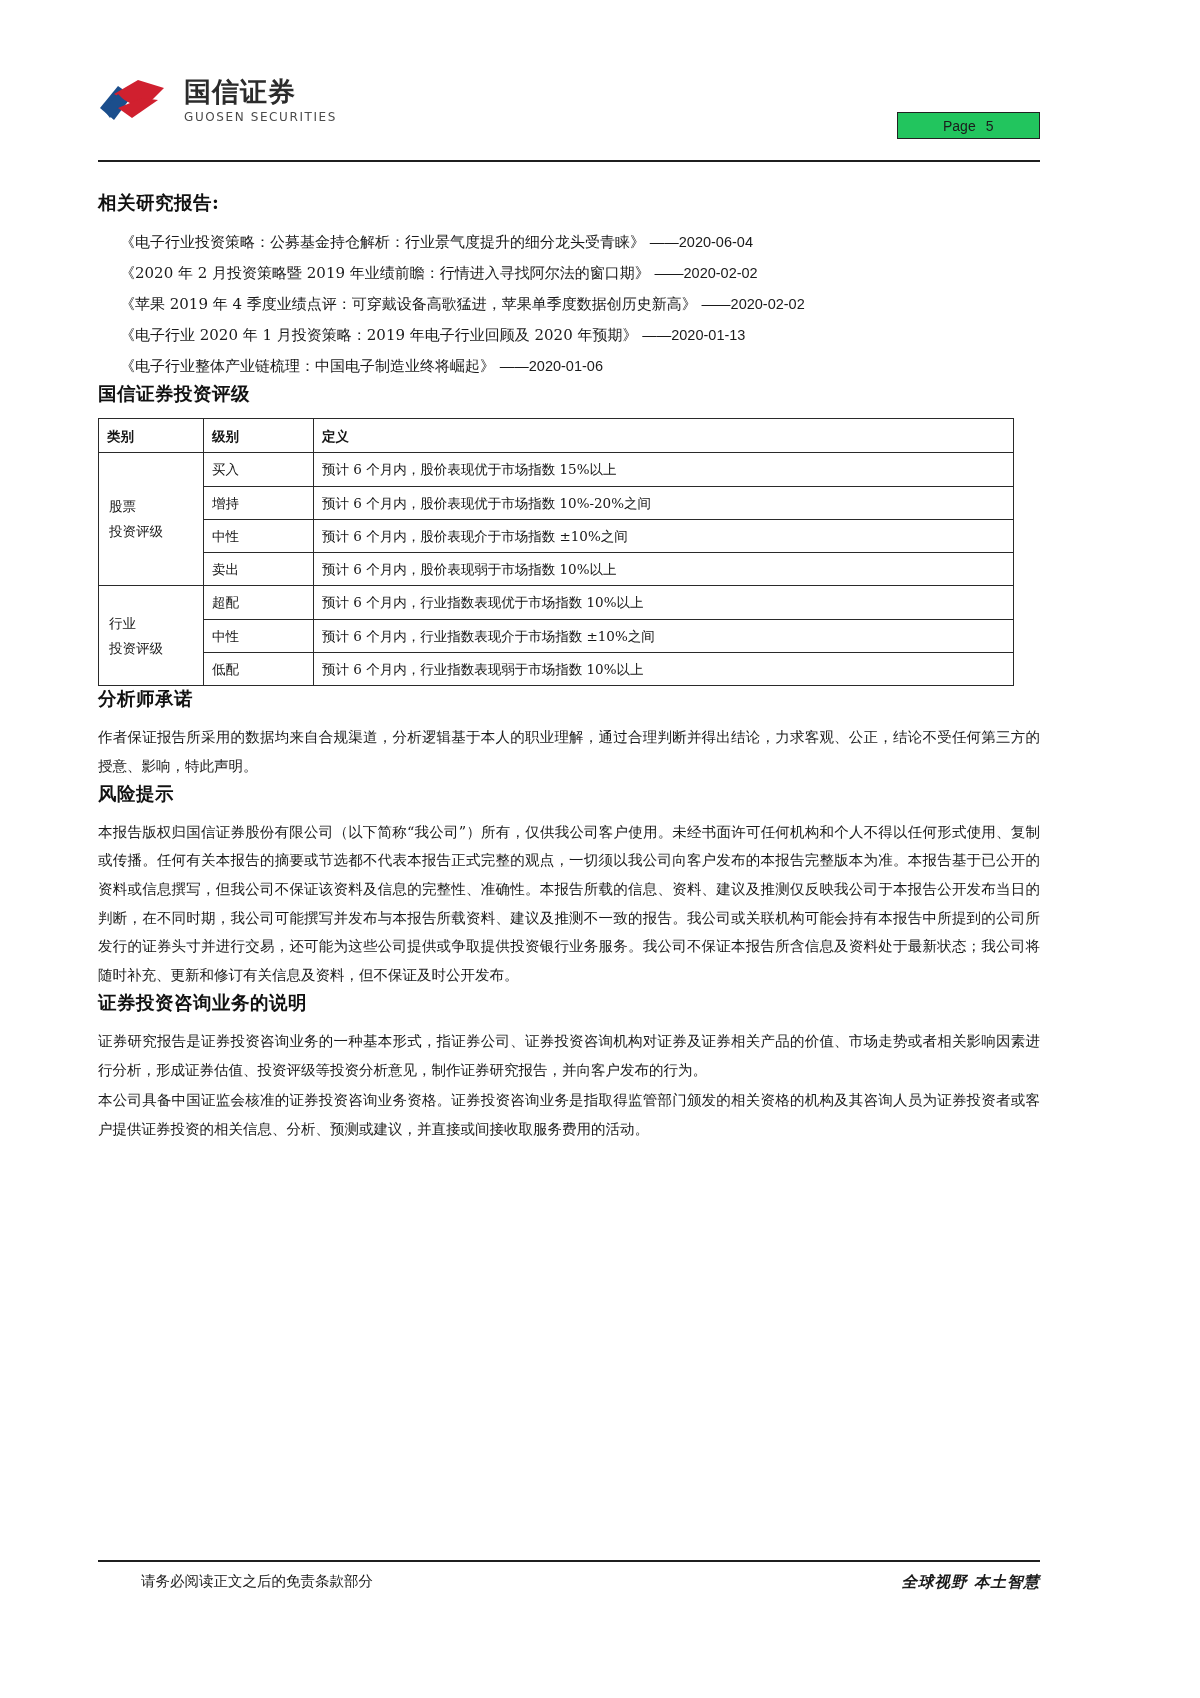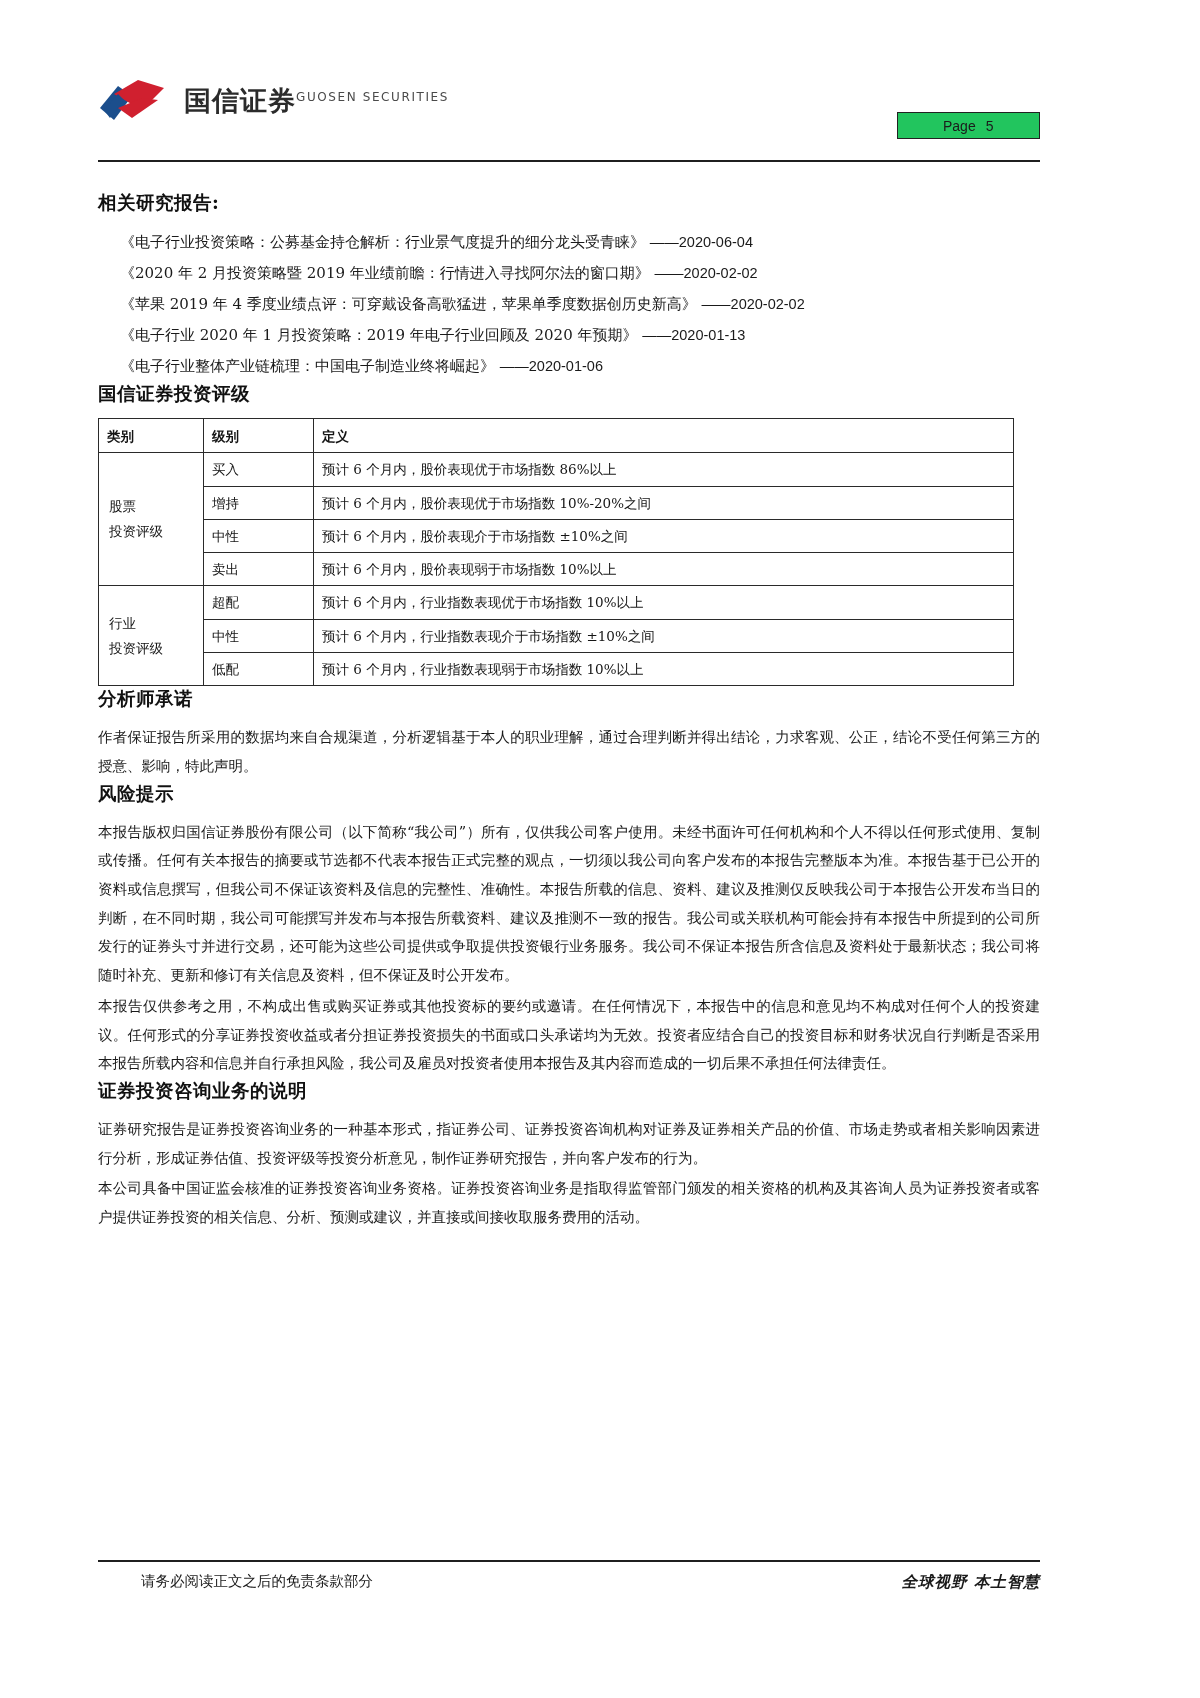--- a/index.html
+++ b/index.html
@@ -31,21 +31,21 @@
     display: flex;
     align-items: center;
     gap: 10px;
   }
   .logo-mark {
     width: 72px; height: 46px;
     position: relative;
   }
   .logo-text-wrap {
     display: flex;
-    flex-direction: row;
+    flex-direction: column;
     justify-content: center;
     margin-left: 4px;
   }
   .logo-cn {
     font-family: "DejaVu Sans", sans-serif;
     font-size: 27px;
     font-weight: bold;
     color: #2b2b2b;
     letter-spacing: 1px;
     line-height: 1.05;
@@ -256,21 +256,21 @@
           <th>定义</th>
         </tr>
       </thead>
       <tbody>
         <tr>
           <td class="cat" rowspan="4">
             <div>股票</div>
             <div>投资评级</div>
           </td>
           <td>买入</td>
-          <td>预计 6 个月内，股价表现优于市场指数 86%以上</td>
+          <td>预计 6 个月内，股价表现优于市场指数 15%以上</td>
         </tr>
         <tr>
           <td>增持</td>
           <td>预计 6 个月内，股价表现优于市场指数 10%-20%之间</td>
         </tr>
         <tr>
           <td>中性</td>
           <td>预计 6 个月内，股价表现介于市场指数 ±10%之间</td>
         </tr>
         <tr>
@@ -295,21 +295,20 @@
           <td>预计 6 个月内，行业指数表现弱于市场指数 10%以上</td>
         </tr>
       </tbody>
     </table>
 
     <h2 class="sec-title sec-gap">分析师承诺</h2>
     <p class="body">作者保证报告所采用的数据均来自合规渠道，分析逻辑基于本人的职业理解，通过合理判断并得出结论，力求客观、公正，结论不受任何第三方的授意、影响，特此声明。</p>
 
     <h2 class="sec-title sec-gap">风险提示</h2>
     <p class="body">本报告版权归国信证券股份有限公司（以下简称“我公司”）所有，仅供我公司客户使用。未经书面许可任何机构和个人不得以任何形式使用、复制或传播。任何有关本报告的摘要或节选都不代表本报告正式完整的观点，一切须以我公司向客户发布的本报告完整版本为准。本报告基于已公开的资料或信息撰写，但我公司不保证该资料及信息的完整性、准确性。本报告所载的信息、资料、建议及推测仅反映我公司于本报告公开发布当日的判断，在不同时期，我公司可能撰写并发布与本报告所载资料、建议及推测不一致的报告。我公司或关联机构可能会持有本报告中所提到的公司所发行的证券头寸并进行交易，还可能为这些公司提供或争取提供投资银行业务服务。我公司不保证本报告所含信息及资料处于最新状态；我公司将随时补充、更新和修订有关信息及资料，但不保证及时公开发布。</p>
-    <p class="body">本报告仅供参考之用，不构成出售或购买证券或其他投资标的要约或邀请。在任何情况下，本报告中的信息和意见均不构成对任何个人的投资建议。任何形式的分享证券投资收益或者分担证券投资损失的书面或口头承诺均为无效。投资者应结合自己的投资目标和财务状况自行判断是否采用本报告所载内容和信息并自行承担风险，我公司及雇员对投资者使用本报告及其内容而造成的一切后果不承担任何法律责任。</p>
 
     <h2 class="sec-title sec-gap">证券投资咨询业务的说明</h2>
     <p class="body">证券研究报告是证券投资咨询业务的一种基本形式，指证券公司、证券投资咨询机构对证券及证券相关产品的价值、市场走势或者相关影响因素进行分析，形成证券估值、投资评级等投资分析意见，制作证券研究报告，并向客户发布的行为。</p>
     <p class="body">本公司具备中国证监会核准的证券投资咨询业务资格。证券投资咨询业务是指取得监管部门颁发的相关资格的机构及其咨询人员为证券投资者或客户提供证券投资的相关信息、分析、预测或建议，并直接或间接收取服务费用的活动。</p>
 
   </div>
 
   <div class="footer-rule"></div>
   <div class="footer">
     <div class="footer-left">请务必阅读正文之后的免责条款部分</div>

